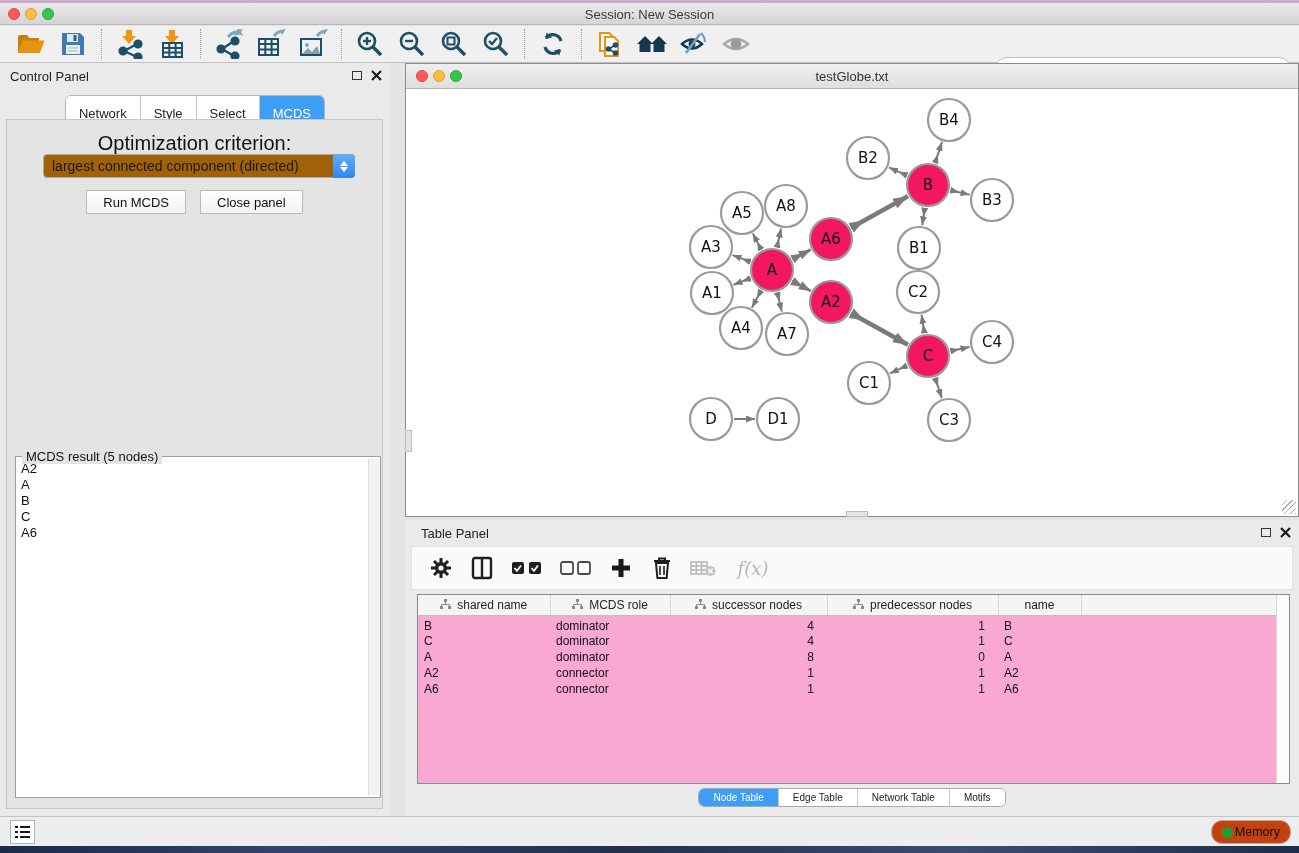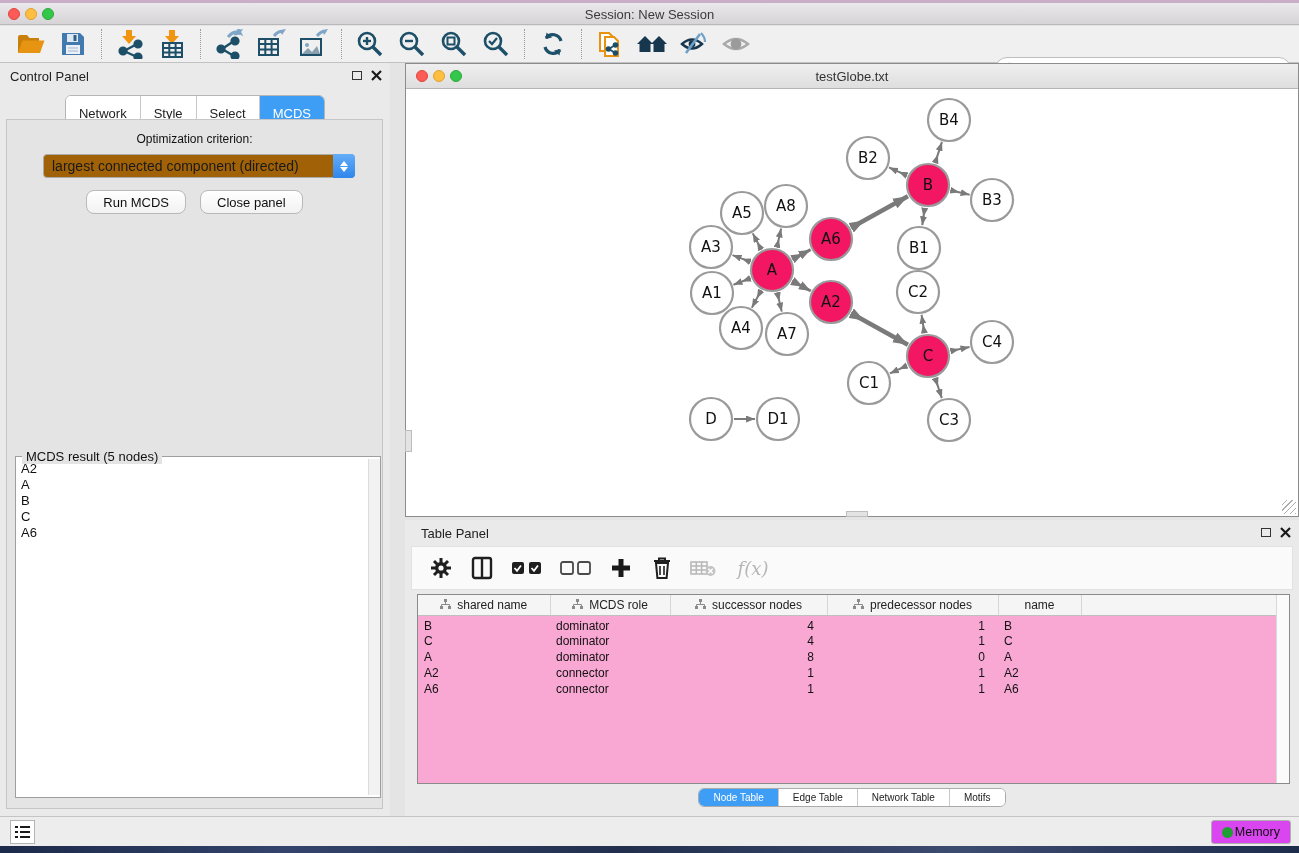--- a/index.html
+++ b/index.html
@@ -27,30 +27,30 @@
   .panel-head{position:relative;height:26px;}
   .panel-head .panel-title{position:absolute;left:10px;top:6px;font-size:13px;color:#222;}
   .panel-icons{position:absolute;right:8px;top:7px;display:flex;gap:9px;align-items:center;}
   .float-box{width:10px;height:9px;border:1.5px solid #333;}
   .ctab-row{position:absolute;left:0;top:32px;width:100%;display:flex;justify-content:center;}
   .ctabs{display:flex;border:1px solid #B5B5B5;border-radius:6px;overflow:hidden;background:#fff;}
   .ctab{padding:10px 13px;font-size:13px;color:#222;border-right:1px solid #C9C9C9;background:#fff;}
   .ctab:last-child{border-right:none;}
   .ctab.active{background:#3E9EF5;color:#fff;}
   .cp-inner{position:absolute;left:6px;top:56px;width:377px;height:690px;background:#E4E4E4;border:1px solid #C6C6C6;}
-  .opt-label{position:absolute;left:0;right:0;top:12px;text-align:center;font-size:12px;color:#111;}
+  .opt-label{position:absolute;left:0;right:0;top:12px;text-align:center;font-size:20px;color:#111;}
   .opt-select{position:absolute;left:36px;top:34px;width:312px;height:24px;background:#a16207;border:1px solid #ABABAB;
               border-radius:4px;font-size:14px;display:flex;align-items:center;padding-left:8px;}
   .opt-stepper{position:absolute;right:-1px;top:-1px;width:22px;height:24px;border-radius:0 4px 4px 0;
                background:linear-gradient(#64ACF7,#2F86EC);display:flex;flex-direction:column;align-items:center;justify-content:center;gap:1px;}
   .stp{width:0;height:0;border-left:4px solid transparent;border-right:4px solid transparent;}
   .stp.up{border-bottom:5px solid #fff;}
   .stp.down{border-top:5px solid #fff;}
   .btn-row{position:absolute;left:0;right:0;top:70px;display:flex;justify-content:center;gap:14px;}
-  .mac-btn{height:24px;padding:0 16px;border:1px solid #B9B9B9;border-radius:8px;font-size:13px;color:#111;
+  .mac-btn{height:24px;padding:0 16px;border:1px solid #B9B9B9;border-radius:0;font-size:13px;color:#111;
            background:linear-gradient(#FFFFFF,#F2F2F2);display:flex;align-items:center;}
   .result-box{position:absolute;left:8px;top:336px;width:366px;height:342px;border:1px solid #9E9E9E;background:#fff;}
   .result-legend{position:absolute;left:6px;top:-8px;background:#E4E4E4;padding:0 4px;font-size:13px;color:#111;}
   .result-list{position:absolute;left:0;top:4px;bottom:0;right:13px;overflow:hidden;}
   .result-item{font-size:13px;line-height:16px;padding-left:5px;color:#111;}
   .result-scroll{position:absolute;right:0;top:2px;bottom:2px;width:12px;background:#F2F2F2;border-left:1px solid #DCDCDC;}
   
   .net-window{position:absolute;left:405px;top:63px;width:894px;height:454px;background:#fff;
               border:1px solid #8C8C8C;}
   .net-titlebar{position:relative;height:25px;background:linear-gradient(#EFEFEF,#DEDEDE);border-bottom:1px solid #B5B5B5;}
@@ -78,22 +78,22 @@
   table.data tr.first td{padding-top:3px;}
   .tp-tabs-row{position:absolute;left:0;right:0;top:268px;display:flex;justify-content:center;}
   .ttabs{display:flex;border:1px solid #ABABAB;border-radius:6px;overflow:hidden;background:#fff;}
   .ttab{padding:3px 14px;font-size:10px;color:#222;border-right:1px solid #C9C9C9;background:#fff;}
   .ttab:last-child{border-right:none;}
   .ttab.active{background:#3E9EF5;color:#fff;}
   
   .status-bar{position:absolute;left:0;top:816px;width:100%;height:30px;background:#EDEDED;border-top:1px solid #C4C4C4;}
   .list-btn{position:absolute;left:10px;top:3px;width:25px;height:24px;background:#fff;border:1px solid #B5B5B5;
             display:flex;align-items:center;justify-content:center;}
-  .memory-btn{position:absolute;right:8px;top:3px;height:24px;padding:0 10px;background:#d946ef;border:1px solid #AFAFAF;
-              border-radius:3px;display:flex;align-items:center;gap:2px;font-size:12.5px;color:#111;}
+  .memory-btn{position:absolute;right:8px;top:3px;height:24px;padding:0 10px;background:#c2410c;border:1px solid #AFAFAF;
+              border-radius:11px;display:flex;align-items:center;gap:2px;font-size:12.5px;color:#111;}
   .mem-dot{width:11px;height:11px;border-radius:50%;background:#1E9E33;}
   .bottom-strip{position:absolute;left:0;top:846px;width:100%;height:7px;
     background:linear-gradient(90deg,#1B2A4A,#33436B 22%,#22304E 48%,#3C4B70 74%,#1E2C4C);}
   .fx-label{font-family:"DejaVu Serif",serif;font-style:italic;font-size:18px;color:#B5B5B5;}
 </style>
 </head>
 <body>
 
 <div class="screen">
 

